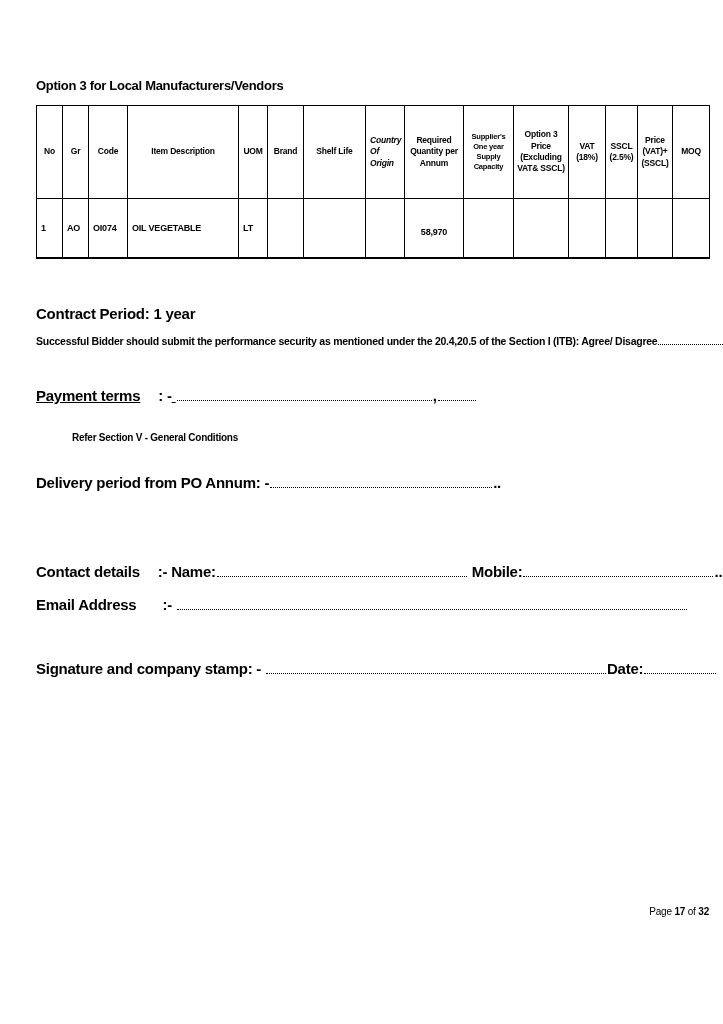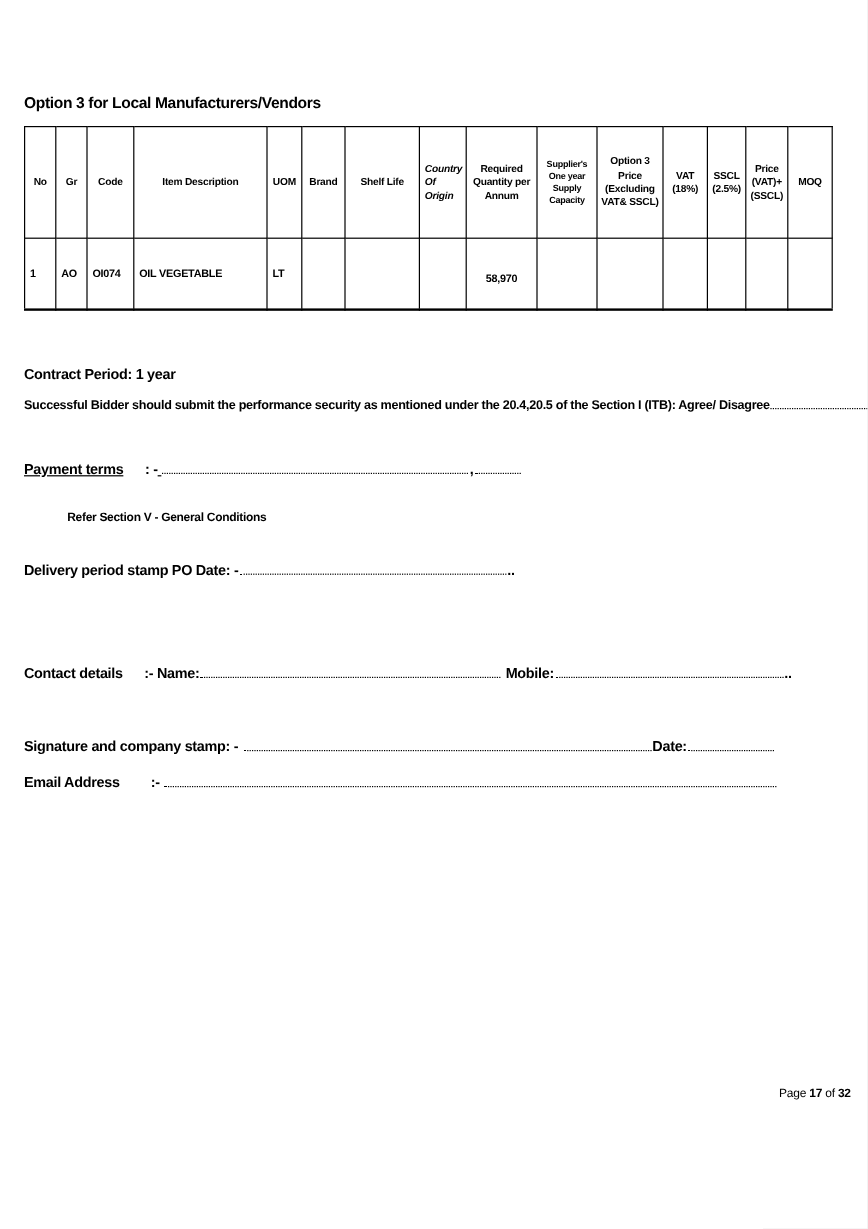--- a/index.html
+++ b/index.html
@@ -2,42 +2,42 @@
 <html><head>
 <meta charset="utf-8">
 <style>
   html,body{margin:0;padding:0;background:#e8e8e8;}
   .page{
     width:723px;height:1024px;background:#ffffff;position:relative;
     font-family:"Liberation Sans",sans-serif;color:#000;
     margin:0 auto;box-sizing:border-box;overflow:hidden;
     letter-spacing:-0.2px;
   }
-  .content{position:absolute;left:20px;top:0;width:673px;}
+  .content{position:absolute;left:36px;top:0;width:673px;}
   .doc-title{
     margin-top:78px;font-size:13px;font-weight:bold;letter-spacing:-0.3px;
   }
   table.items{
     border-collapse:collapse;table-layout:fixed;width:673px;margin-top:12px;
     border:1px solid #000;border-bottom:2px solid #000;
   }
   table.items th,table.items td{border:1px solid #000;overflow:hidden;}
   table.items th{
     font-size:8.5px;font-weight:bold;text-align:center;vertical-align:middle;
     padding:2px 2px;line-height:1.35;letter-spacing:-0.2px;
   }
   table.items tr.hdr{height:93px;}
   table.items th.smaller{font-size:7.5px;}
   table.items th.left{text-align:left;padding-left:4px;font-style:italic;}
   table.items td{
     font-size:9px;font-weight:bold;vertical-align:middle;
     padding:2px 4px;height:36px;letter-spacing:-0.2px;
   }
   table.items td.qty{text-align:center;vertical-align:bottom;padding-bottom:20px;}
-  .line{font-size:12px;font-weight:bold;white-space:nowrap;letter-spacing:-0.25px;}
+  .line{font-size:15px;font-weight:bold;white-space:nowrap;letter-spacing:-0.25px;}
   .line .sep{display:inline-block;}
   .dots{
     display:inline-block;height:2px;border-bottom:1.6px dotted #000;
     vertical-align:baseline;margin:0 1px;
   }
   .mt-contract{margin-top:46px;}
   .mt-perf{margin-top:13px;font-size:10.5px;}
   .mt-payment{margin-top:40px;text-decoration:underline;}
   .mt-refer{margin-top:28px;font-size:10px;padding-left:36px;}
   .mt-delivery{margin-top:31px;}
@@ -122,36 +122,36 @@
     </div>
 
     <div class="line mt-payment">
       <span>Payment terms</span><span class="gap-sm"></span><span class="sep">: -</span>
       <span class="dots" style="width:255px"></span><span>,</span><span class="dots" style="width:38px"></span>
     </div>
 
     <div class="line mt-refer">Refer Section V - General Conditions</div>
 
     <div class="line mt-delivery">
-      <span>Delivery period stamp PO Date: -</span><span class="dots" style="width:222px"></span><span>..</span>
+      <span>Delivery period from PO Annum: -</span><span class="dots" style="width:222px"></span><span>..</span>
     </div>
 
     <div class="line mt-contact">
       <span>Contact details</span><span class="gap-sm"></span><span>:- Name:</span><span class="dots" style="width:250px"></span>
       <span>Mobile:</span><span class="dots" style="width:190px"></span><span>..</span>
     </div>
 
+    <div class="line mt-email">
+      <span>Email Address</span><span class="gap-sm" style="width:26px"></span><span>:-</span>
+      <span class="dots" style="width:510px"></span>
+    </div>
+
     <div class="line mt-signature">
       <span>Signature and company stamp: -</span>
       <span class="dots" style="width:340px"></span><span>Date:</span><span class="dots" style="width:72px"></span>
-    </div>
-
-    <div class="line mt-email">
-      <span>Email Address</span><span class="gap-sm" style="width:26px"></span><span>:-</span>
-      <span class="dots" style="width:510px"></span>
     </div>
 
   </div>
 
   <div class="footer">
     <span>Page</span>
     <b>17</b>
     <span>of</span>
     <b>32</b>
   </div>

